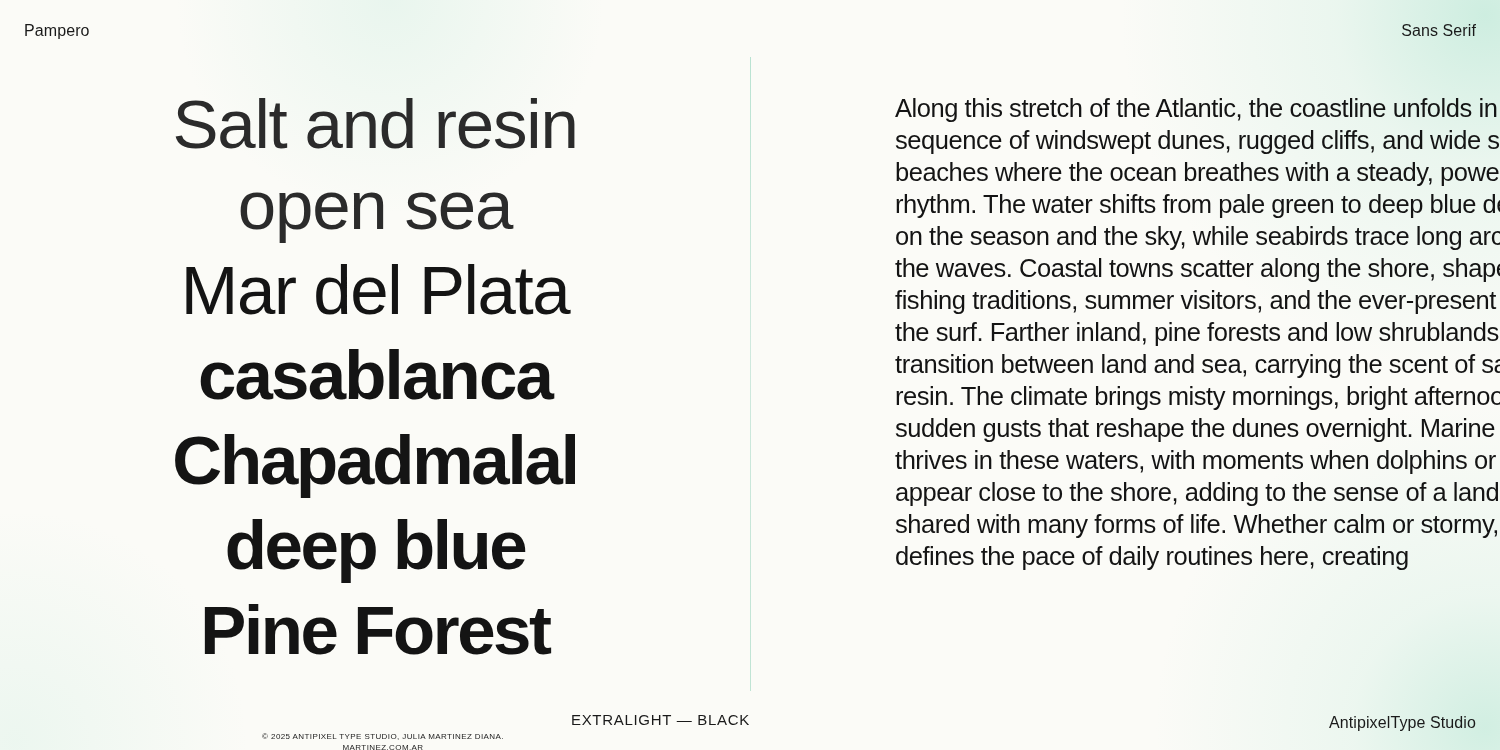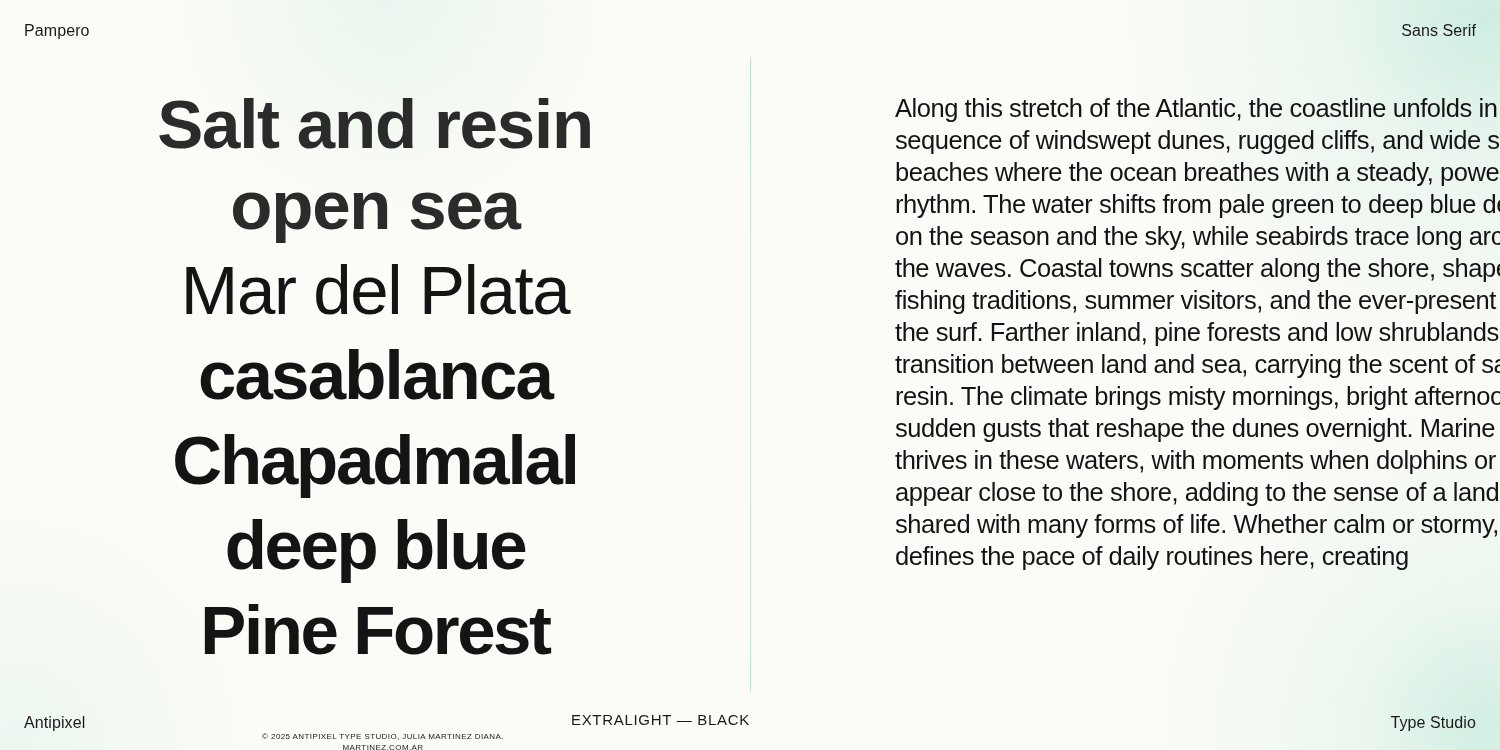--- a/index.html
+++ b/index.html
@@ -35,21 +35,21 @@
     font-size: 16px;
     letter-spacing: 0.1px;
     color: #1a1a1a;
   }
   .ftr {
     position: absolute;
     bottom: 18px;
     left: 24px;
     right: 24px;
     display: flex;
-    justify-content: space-between;
+    justify-content: flex-end;
     font-size: 16px;
     letter-spacing: 0.1px;
     color: #1a1a1a;
   }
   .divider {
     position: absolute;
     left: 750px;
     top: 57px;
     width: 1px;
     height: 634px;
@@ -63,21 +63,21 @@
     top: 70px;
     width: 750px;
     text-align: center;
   }
   .spec {
     color: #141414;
     line-height: 1.0;
     white-space: nowrap;
   }
   .w-extralight {
-    font-weight: 700;
+    font-weight: 400;
     font-size: 69px;
     letter-spacing: -1.2px;
     color: #2b2b2b;
     margin: 20px 0 0 0;
   }
   .w-extralight.l2 {
     margin-top: 12px;
   }
   .w-regular {
     font-weight: 400;

